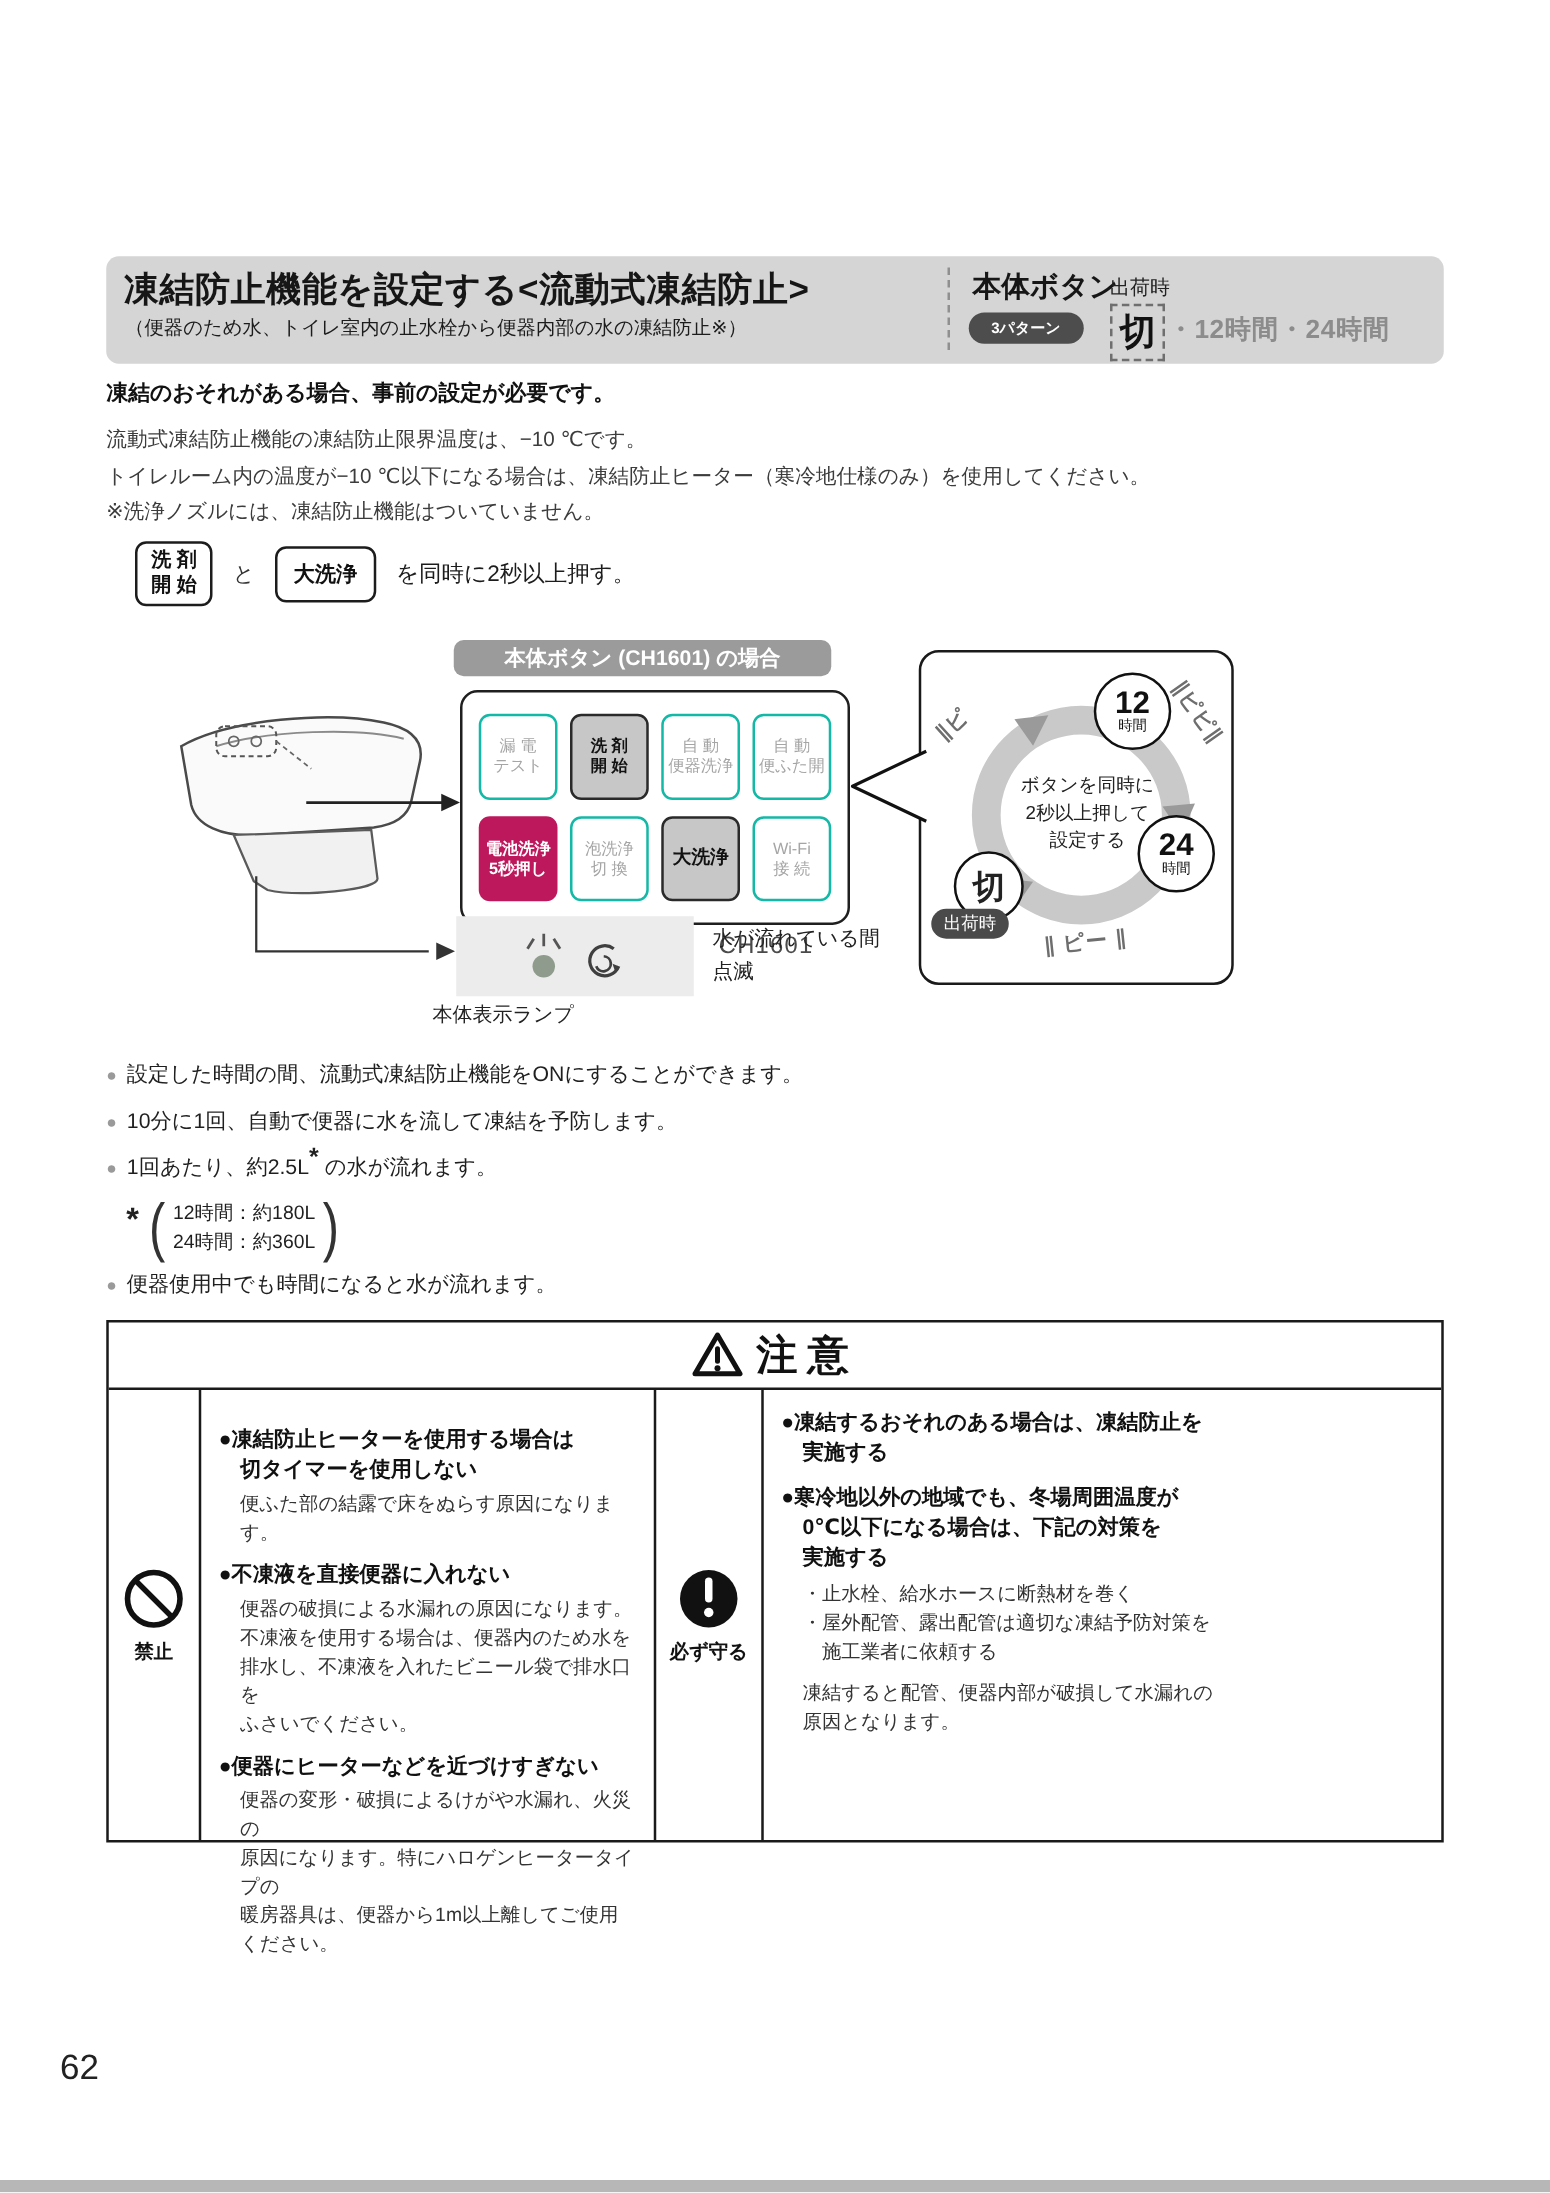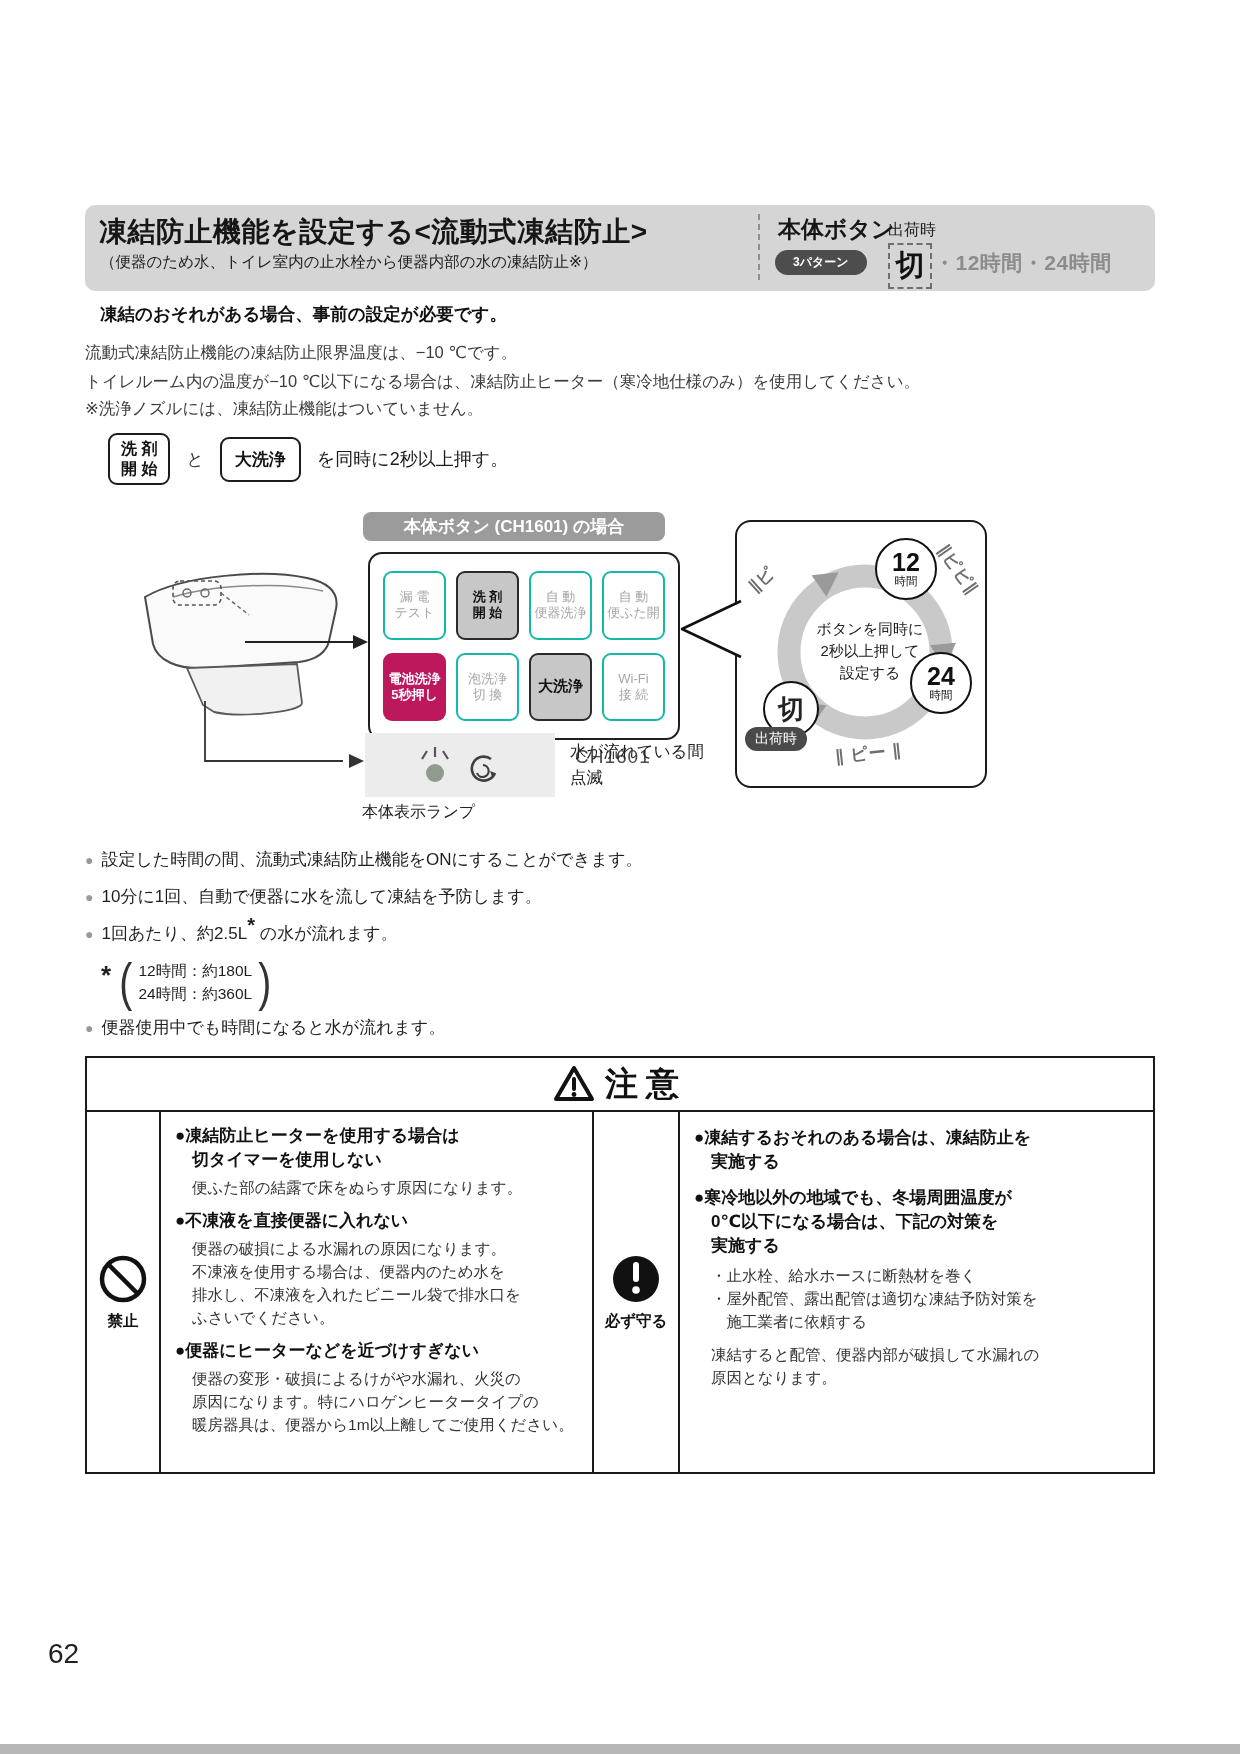--- a/index.html
+++ b/index.html
@@ -15,21 +15,21 @@
   .hdr-sep{left:758px;top:214px;height:66px;border-left:2px dashed #8f8f8f;}
   .hdr-set{left:778px;top:214px;font-size:23px;font-weight:700;color:#161616;}
   .hdr-ship{left:888px;top:220px;font-size:16px;color:#222;}
   .hdr-badge{left:775px;top:250px;padding:4px 18px;background:#4d4d4d;border-radius:17px;
              color:#fff;font-size:12px;font-weight:700;}
   .hdr-off{left:888px;top:243px;width:40px;height:42px;border:2px dashed #6f6f6f;
            display:flex;align-items:center;justify-content:center;font-size:29px;font-weight:700;color:#111;}
   .hdr-other{left:934px;top:249px;font-size:21px;font-weight:700;color:#8c8c8c;letter-spacing:.5px;}
 
   
-  .lead{left:85px;top:302px;font-size:17.5px;font-weight:700;color:#111;margin-left:15px;}
+  .lead{left:85px;top:302px;font-size:17.5px;font-weight:700;color:#111;}
   .para{left:85px;top:338px;font-size:16.5px;color:#3c3c3c;line-height:29px;}
   .note{left:85px;top:398px;font-size:16.5px;color:#3c3c3c;}
 
   
   .keys{left:108px;top:428px;display:flex;align-items:center;gap:16px;height:62px;}
   .keycap{border:2.5px solid #1c1c1c;border-radius:9px;background:#fff;text-align:center;
           font-weight:700;color:#111;}
   .keycap.two{padding:4px 11px;font-size:16px;line-height:1.25;}
   .keycap.one{padding:9px 13px;font-size:17px;}
   .keys .conj{font-size:17px;color:#333;}
@@ -44,21 +44,21 @@
   .pbtn{border-radius:9px;font-size:13px;line-height:1.25;display:flex;flex-direction:column;
         align-items:center;justify-content:center;text-align:center;}
   .pbtn.dim{border:2px solid #14b8a6;color:#a5a5a5;background:#fff;}
   .pbtn.hl{border:2px solid #2a2a2a;background:#c7c7c7;color:#111;font-weight:700;}
   .pbtn.fill{border:none;background:#be185d;color:#fff;font-weight:600;}
   .pbtn .big{font-size:15px;}
   .model{left:575px;top:746px;width:105px;text-align:left;font-size:19px;color:#4a4a4a;letter-spacing:1px;}
   .lampbox{left:365px;top:733px;width:190px;height:64px;background:#ececec;display:flex;
            align-items:center;justify-content:center;}
   .lampcap{left:570px;top:738px;font-size:16.5px;color:#222;line-height:26px;}
-  .lamplabel{left:362px;top:802px;font-size:16px;color:#222;}
+  .lamplabel{left:346px;top:802px;font-size:16px;color:#222;}
 
   
   .cycle{left:735px;top:520px;width:252px;height:268px;border:2.5px solid #1a1a1a;border-radius:16px;
          background:#fff;box-sizing:border-box;}
   .cy-center{left:795px;top:618px;width:150px;text-align:center;font-size:15px;line-height:22px;color:#222;}
   .cy-node{border:2.5px solid #111;background:#fff;border-radius:50%;display:flex;flex-direction:column;
            align-items:center;justify-content:center;line-height:1;}
   .cy-12{left:875px;top:538px;width:58px;height:58px;}
   .cy-24{left:910px;top:652px;width:58px;height:58px;}
   .cy-off{left:763px;top:681px;width:52px;height:52px;font-size:26px;font-weight:700;}
@@ -83,21 +83,21 @@
   
   .cbox{left:85px;top:1056px;width:1070px;height:418px;border:2px solid #1a1a1a;box-sizing:border-box;
         display:flex;flex-direction:column;}
   .chead{height:52px;border-bottom:2px solid #1a1a1a;display:flex;align-items:center;justify-content:center;gap:10px;}
   .chead .ctitle{font-size:33px;font-weight:700;letter-spacing:8px;color:#111;}
   .cbody{flex:1;display:flex;min-height:0;}
   .ccol-icon{width:72px;border-right:2px solid #1a1a1a;display:flex;flex-direction:column;
              align-items:center;justify-content:center;gap:6px;}
   .ccol-icon2{width:84px;border-right:2px solid #1a1a1a;display:flex;flex-direction:column;
               align-items:center;justify-content:center;gap:6px;}
-  .ccol-text{width:433px;border-right:2px solid #1a1a1a;box-sizing:border-box;padding:12px 14px;}
+  .ccol-text{width:364px;border-right:2px solid #1a1a1a;box-sizing:border-box;padding:28px 14px;}
   .ccol-text2{flex:1;box-sizing:border-box;padding:14px 14px;}
   .ic-label{font-size:15.5px;font-weight:700;color:#111;}
   .citem-head{font-size:17px;font-weight:700;color:#111;line-height:24px;}
   .citem-body{font-size:15.5px;color:#333;line-height:23px;margin:4px 0 10px 17px;}
   .citem-gap{height:12px;}
   .csub{font-size:15.5px;color:#333;line-height:23px;margin-left:17px;}
   .cnote{font-size:15.5px;color:#333;line-height:23px;margin:10px 0 0 17px;}
 
   
   .pagenum{left:48px;top:1638px;font-size:28px;color:#222;}

